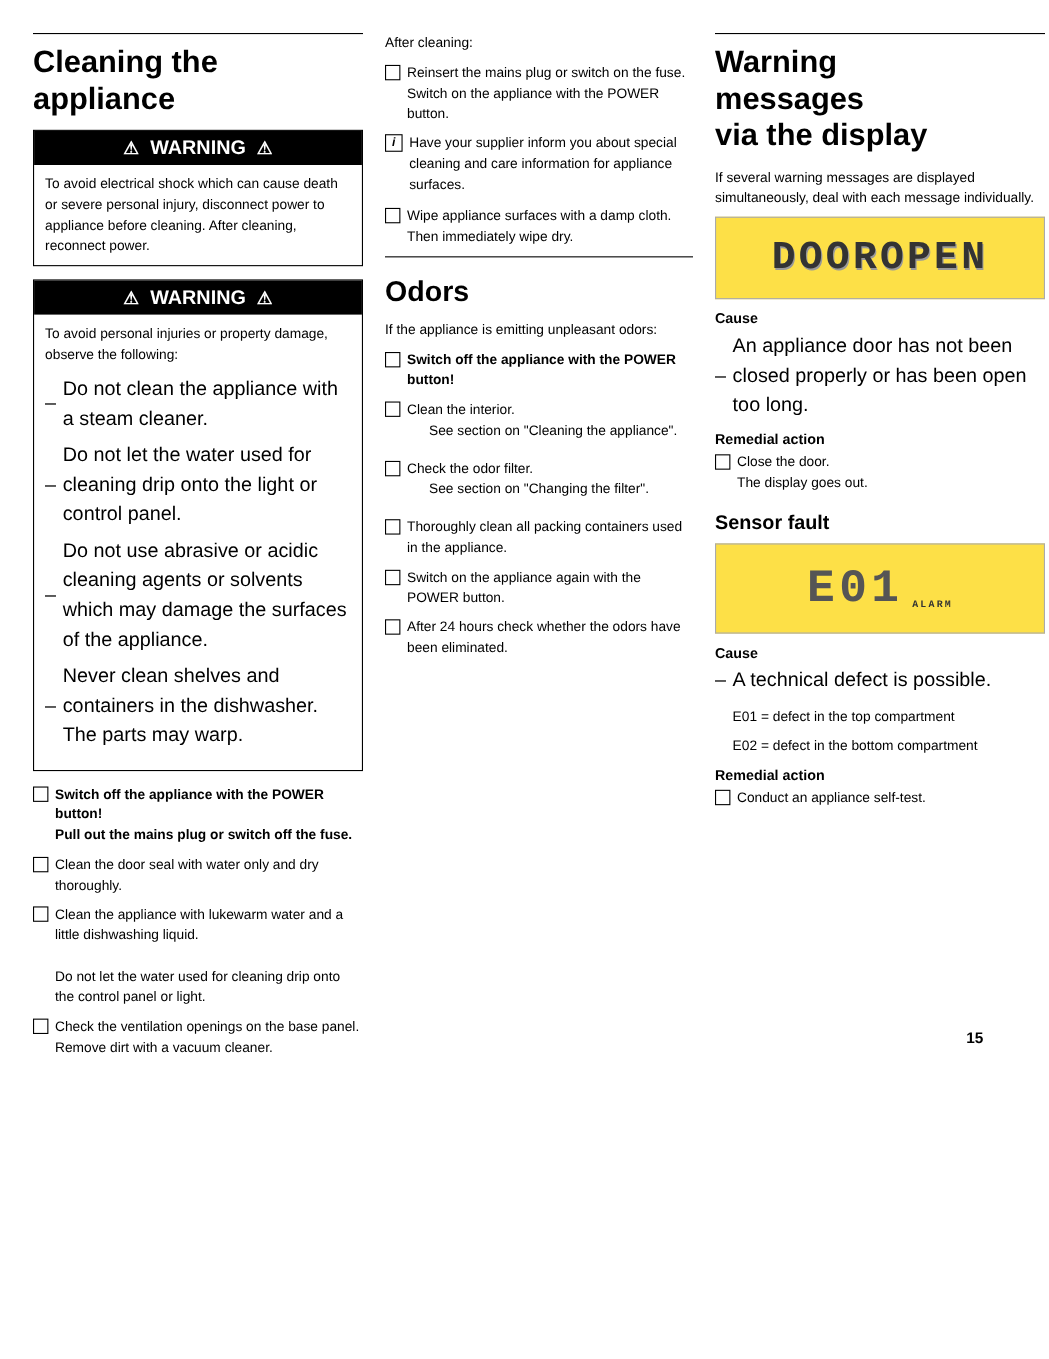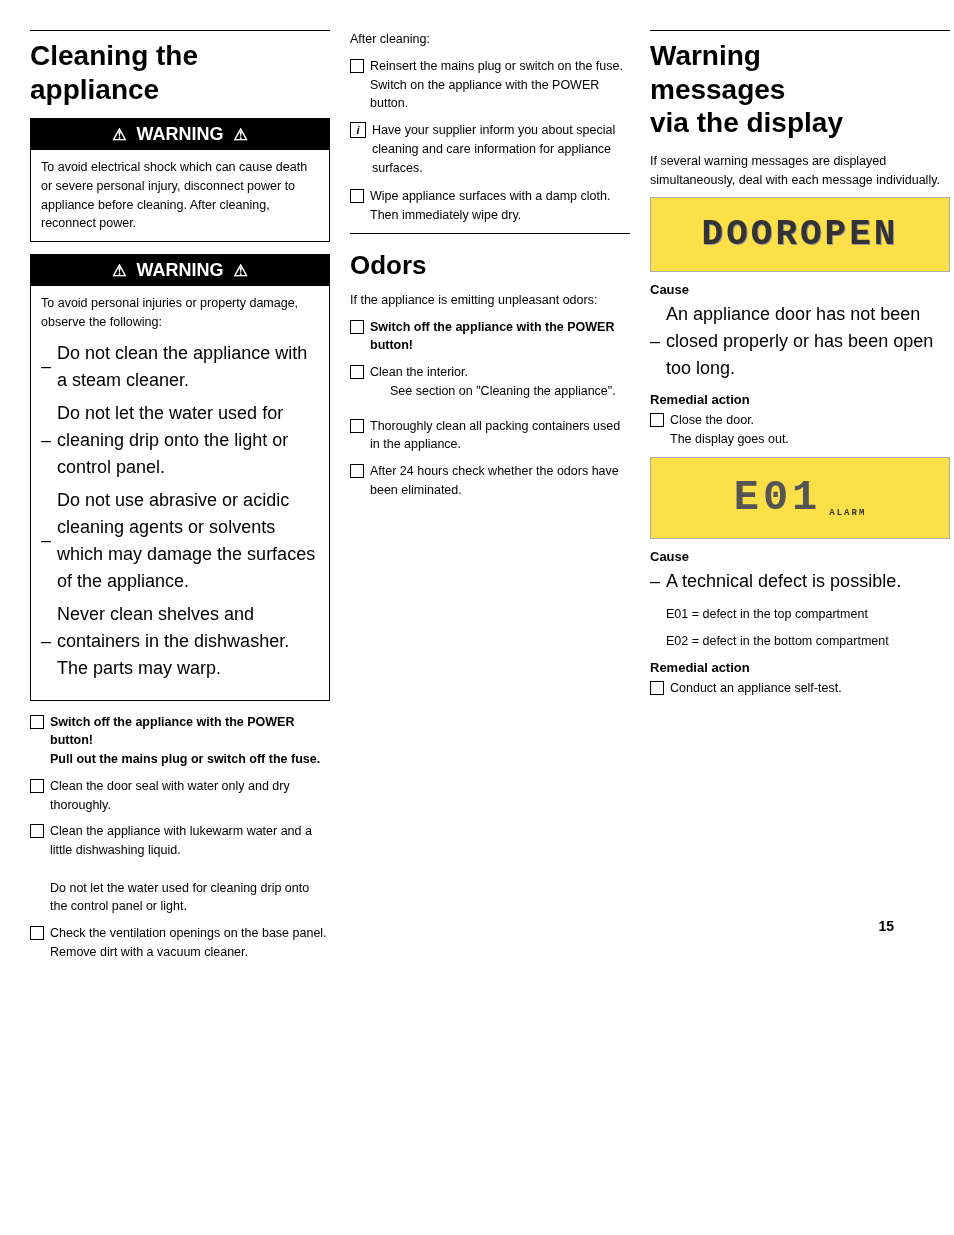--- a/index.html
+++ b/index.html
@@ -195,21 +195,21 @@
       letter-spacing: 2px;
       color: #333;
       margin-left: 2px;
       font-weight: bold;
       margin-bottom: 4px;
     }
 
     
     .page-number {
       position: absolute;
-      bottom: 36px;
+      bottom: 19px;
       right: 30px;
       font-size: 14px;
       font-weight: bold;
     }
     .page-wrapper {
       position: relative;
     }
 
     
     .col2-rule {
@@ -326,21 +326,32 @@
         </li>
         <li>
           <span class="checkbox-icon"></span>
           <span class="item-text">
             Clean the interior.
             <div class="sub-item">See section on "Cleaning the appliance".</div>
           </span>
         </li>
         <li>
           <span class="checkbox-icon"></span>
+          <span class="item-text">
+            Check the odor filter.
+            <div class="sub-item">See section on "Changing the filter".</div>
+          </span>
+        </li>
+        <li>
+          <span class="checkbox-icon"></span>
           <span class="item-text">Thoroughly clean all packing containers used in the appliance.</span>
+        </li>
+        <li>
+          <span class="checkbox-icon"></span>
+          <span class="item-text">Switch on the appliance again with the POWER button.</span>
         </li>
         <li>
           <span class="checkbox-icon"></span>
           <span class="item-text">After 24 hours check whether the odors have been eliminated.</span>
         </li>
       </ul>
     </div>
 
     <div class="col">
       <hr class="col3-top-rule">
@@ -361,20 +372,21 @@
       </ul>
 
       <h4>Remedial action</h4>
       <ul class="bullet-list">
         <li>
           <span class="checkbox-icon"></span>
           <span class="item-text">Close the door.<br>The display goes out.</span>
         </li>
       </ul>
 
+      <h3>Sensor fault</h3>
 
       <div class="display-box">
         <div class="display-text-e01">
           <span>E01</span>
           <span class="alarm-label">ALARM</span>
         </div>
       </div>
 
       <h4>Cause</h4>
       <ul class="dash-list">

